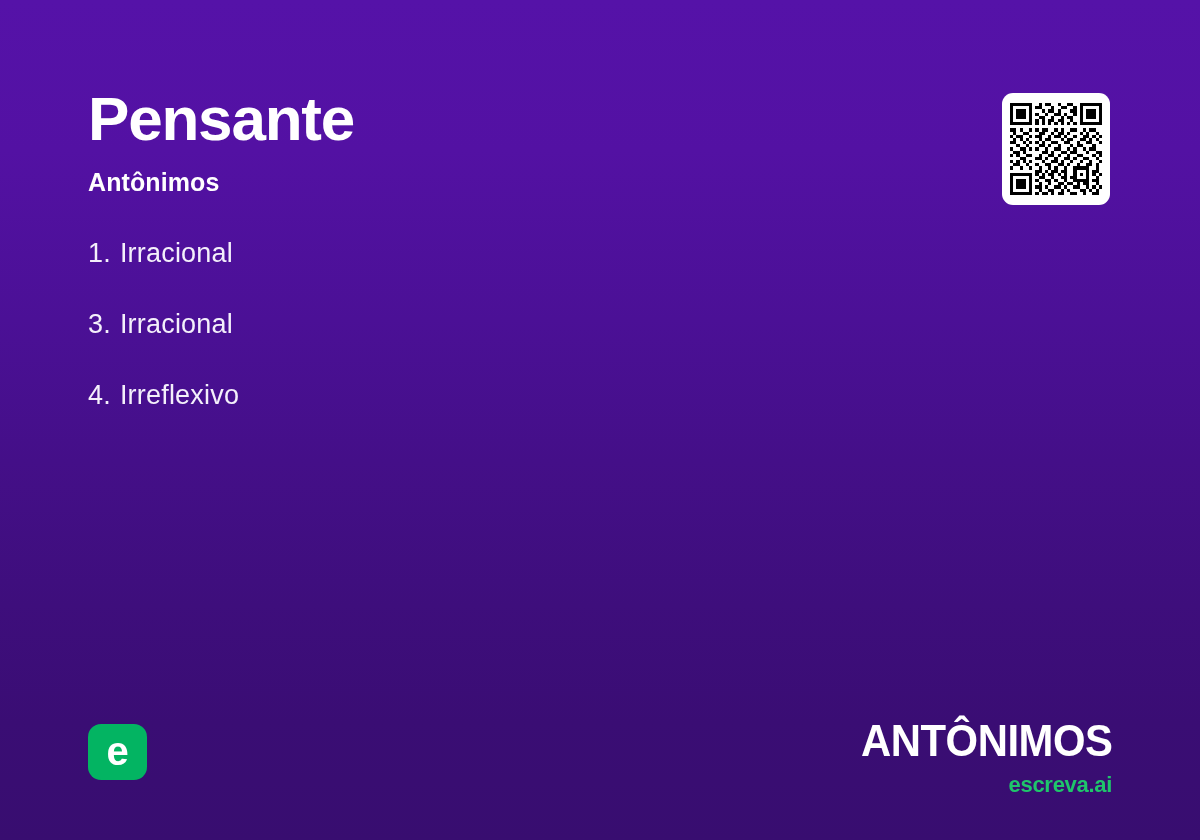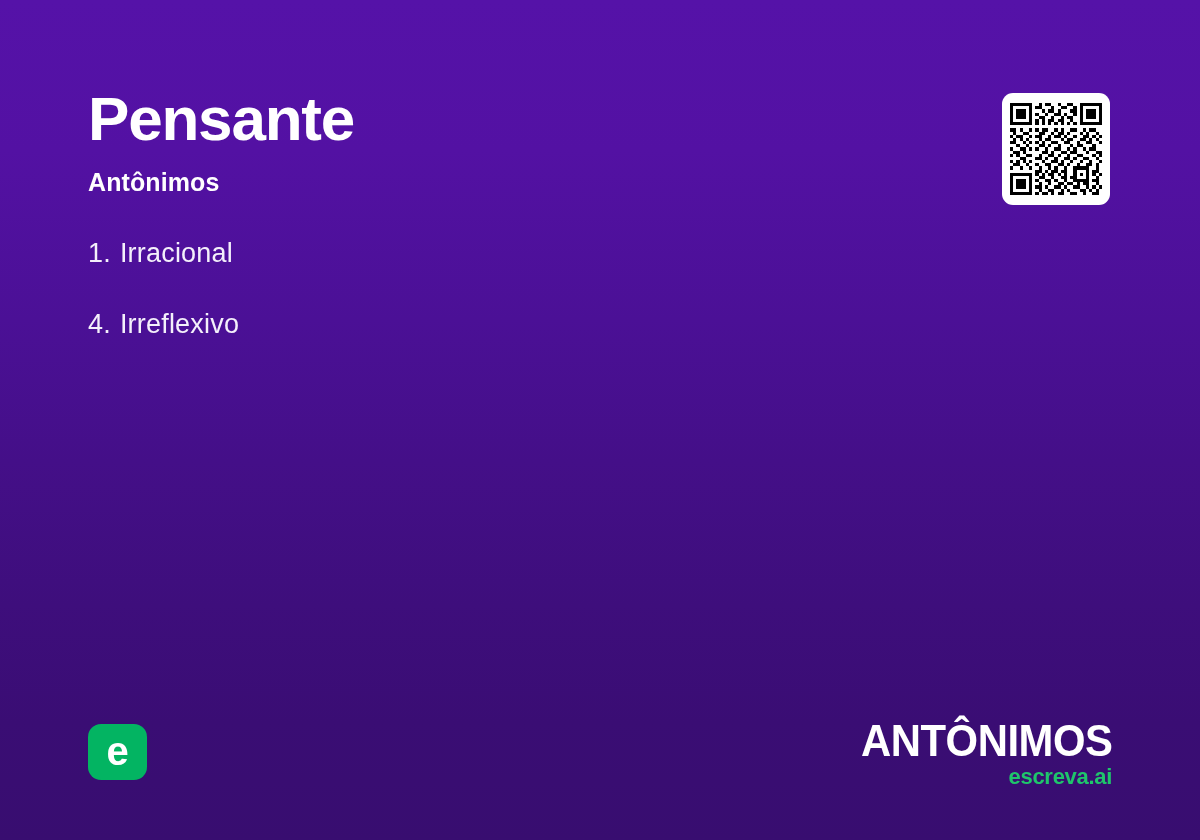--- a/index.html
+++ b/index.html
@@ -131,37 +131,40 @@
     transform:scaleX(0.93);
     transform-origin:right center;
     display:block;
   }
   .wordmark-sub {
     font-size:22px;
     font-weight:bold;
     color:#1FC56B;
     letter-spacing:-0.3px;
     line-height:1.0;
-    margin-top:3px;
+    margin-top:11px;
     display:block;
   }
 </style>
 </head>
 <body>
 
 <div class="card">
 
   <div class="header">
     <div class="word-title">Pensante</div>
     <div class="word-subtitle">Antônimos</div>
   </div>
 
   <ul class="syn-list">
     <li class="syn-item">
       <span class="syn-index">1.</span><span>Irracional</span>
+    </li>
+    <li class="syn-item">
+      <span class="syn-index">3.</span><span>Irracional</span>
     </li>
     <li class="syn-item">
       <span class="syn-index">4.</span><span>Irreflexivo</span>
     </li>
   </ul>
 
   <div class="qr-wrap">
     <svg viewBox="0 0 29 29" shape-rendering="crispEdges">
       <rect width="29" height="29" fill="#ffffff"></rect>
       <g fill="#000000">

